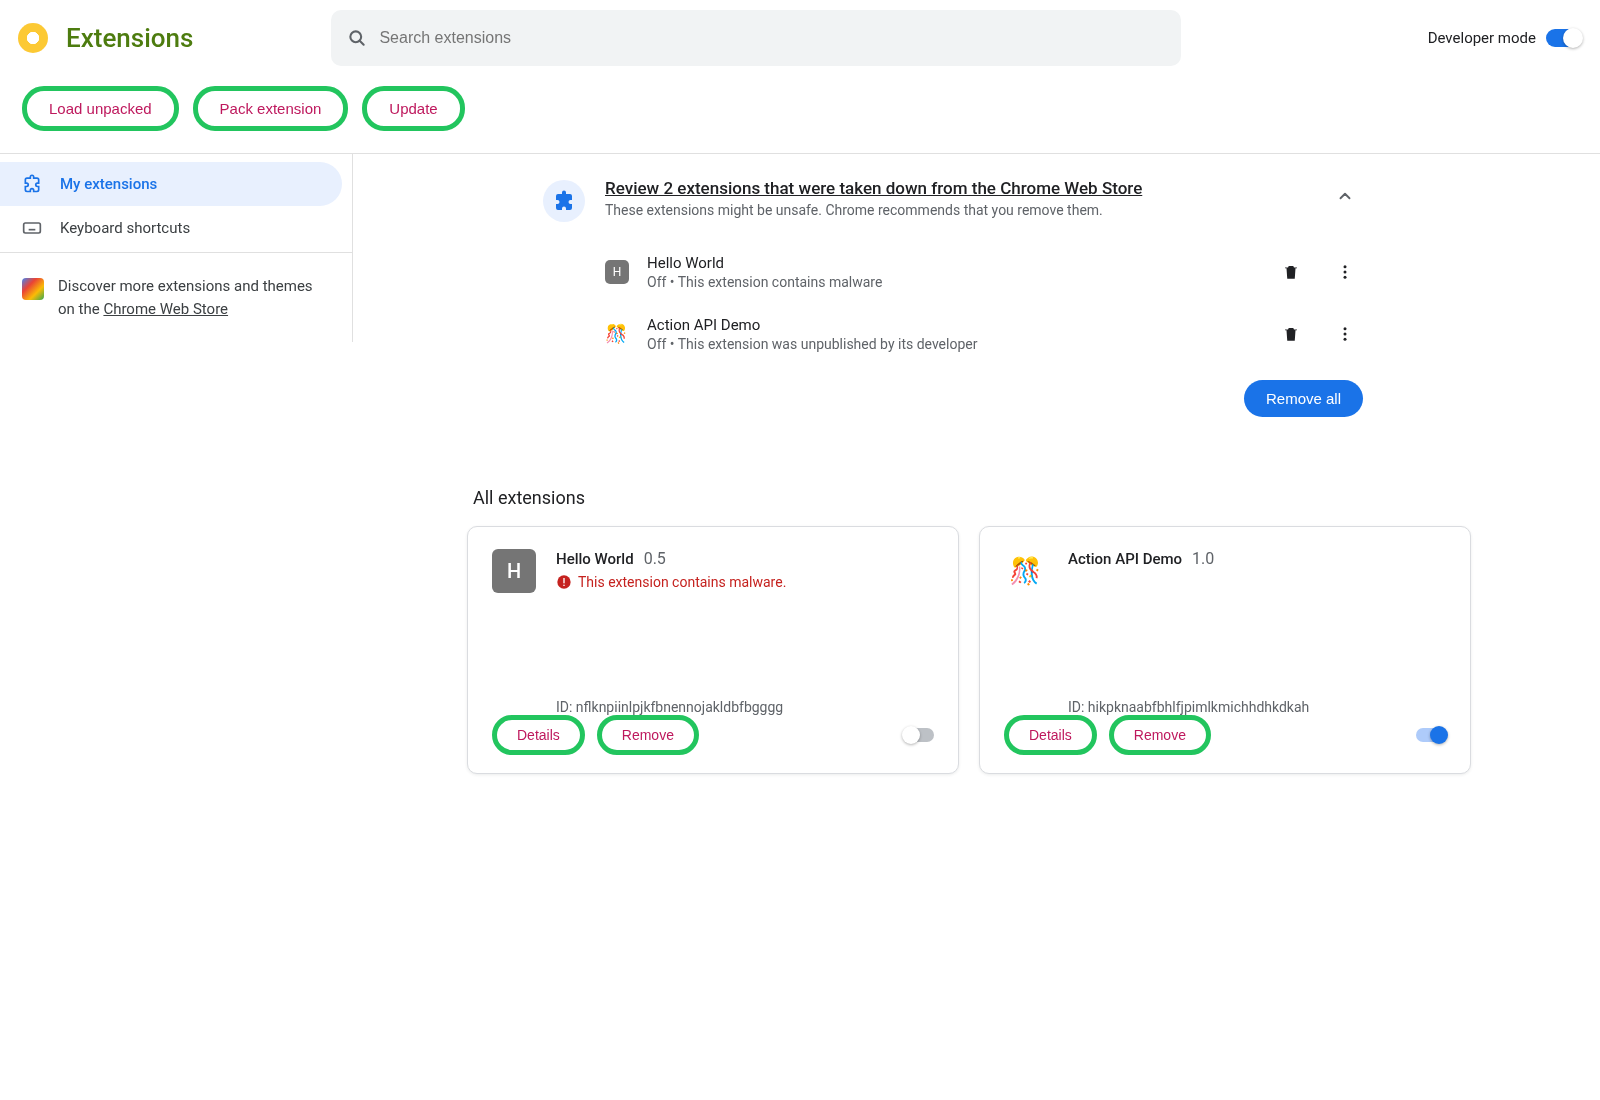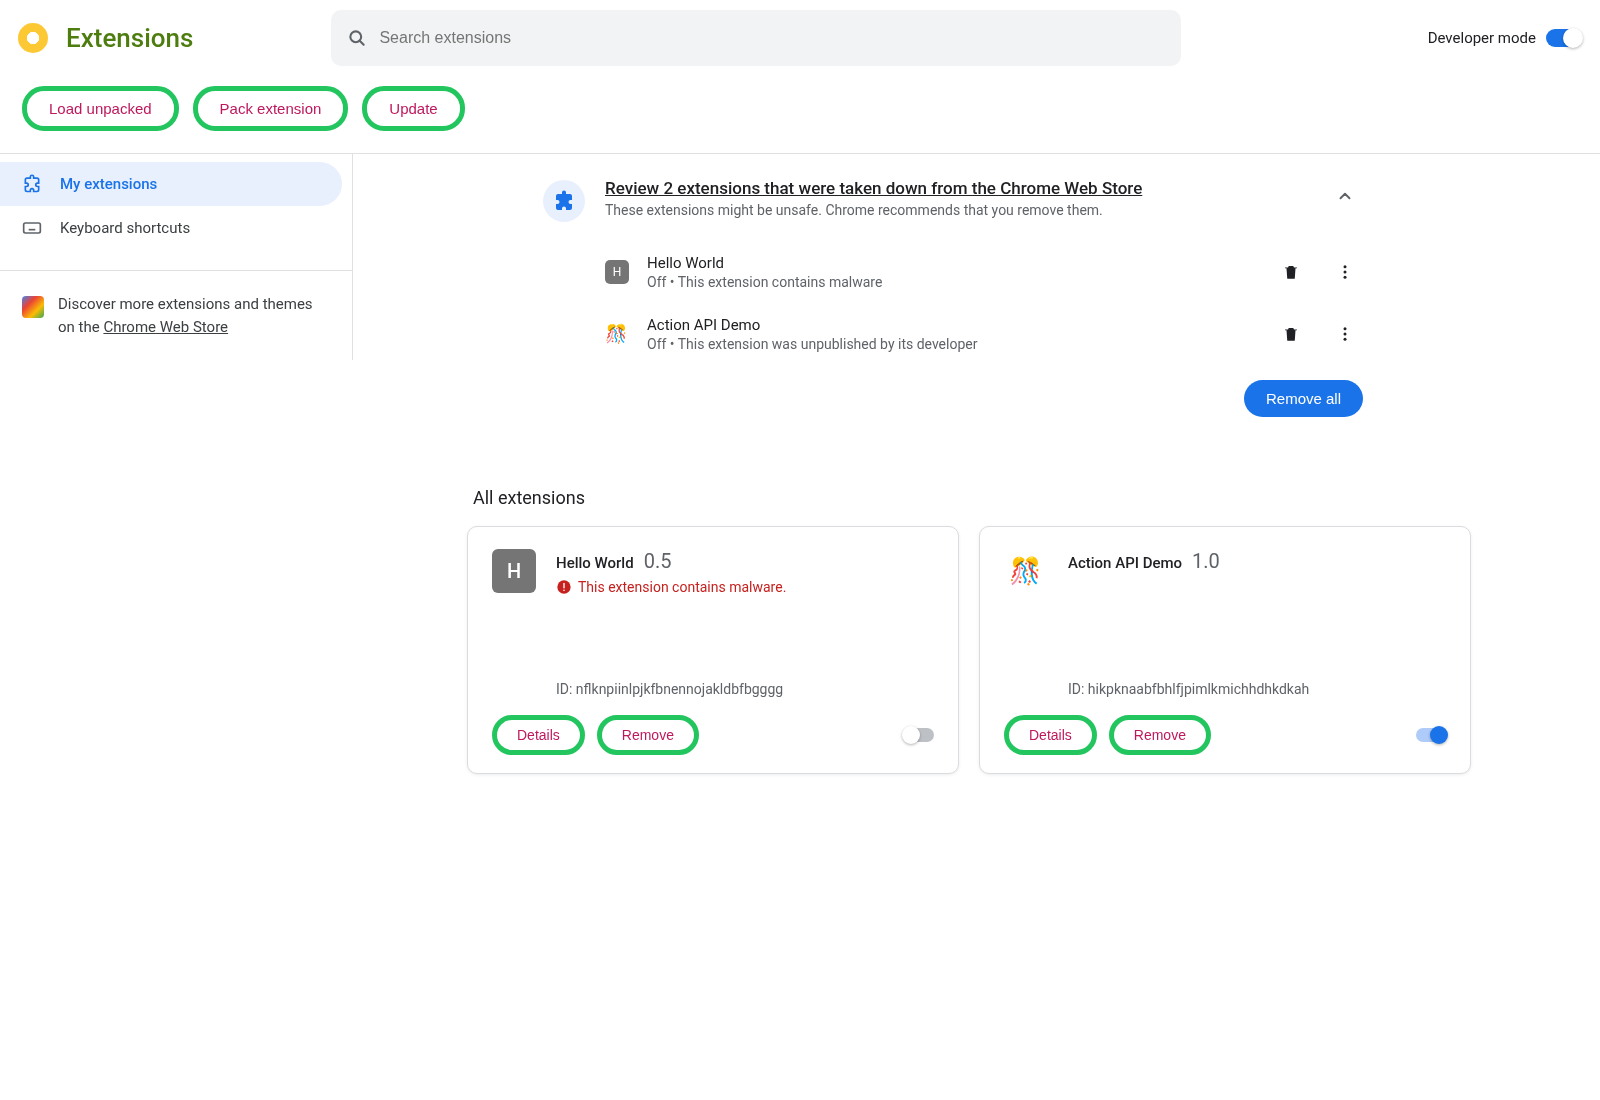--- a/index.html
+++ b/index.html
@@ -126,21 +126,21 @@
     background: #e8f0fe;
     color: #1a73e8;
     font-weight: 500;
   }
   .nav-icon { width: 20px; height: 20px; display:flex; align-items:center; justify-content:center; }
   .discover-box {
     padding: 22px;
     display: flex; gap: 14px;
     font-size: 15px; color: #3c4043; line-height: 1.5;
     border-top: 1px solid #e0e0e0;
-    margin-top: 20px;
+    margin-top: 2px;
   }
   .discover-box a { color: #3c4043; text-decoration: underline; }
   .cws-icon {
     width: 22px; height: 22px; flex: none;
     background: linear-gradient(135deg, #4285f4, #ea4335, #fbbc05, #34a853);
     border-radius: 4px; margin-top: 3px;
   }
 
   
   .main {
@@ -214,25 +214,25 @@
     min-height: 248px;
   }
   .card-top { display:flex; gap: 20px; }
   .ext-icon-md {
     width: 44px; height: 44px; border-radius: 6px; flex:none;
     display:flex; align-items:center; justify-content:center;
     font-size: 20px; color:#fff; font-weight:500;
   }
   .card-head { display:flex; align-items:baseline; gap: 10px; }
   .card-name { font-size: 15px; font-weight: 500; color:#202124; }
-  .card-ver { font-size: 20px; color:#5f6368; }
+  .card-ver { font-size: 16px; color:#5f6368; }
   .warning-line { display:flex; align-items:center; gap:6px; margin-top:6px; font-size:14px; color:#c5221f; }
   .card-id { font-size: 14px; color:#5f6368; margin-top:auto; padding-left: 64px; padding-top: 40px; }
   .card-footer {
-    display:flex; align-items:center; gap: 12px; margin-top: 18px;
+    display:flex; align-items:center; gap: 12px; 
   }
   .card-footer .spacer { flex:1; }
 
   .confetti { font-size: 26px; line-height:1; }
 </style>
 </head>
 <body>
 
 <div class="header">
   <div class="brand-icon"></div>

